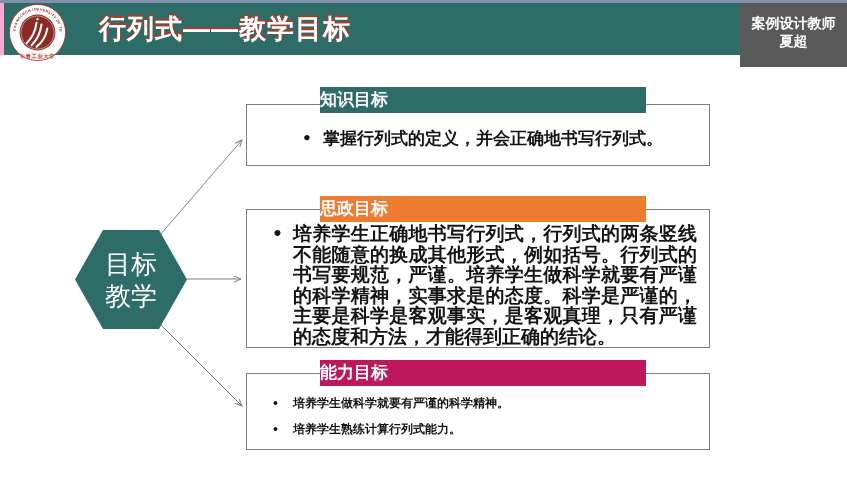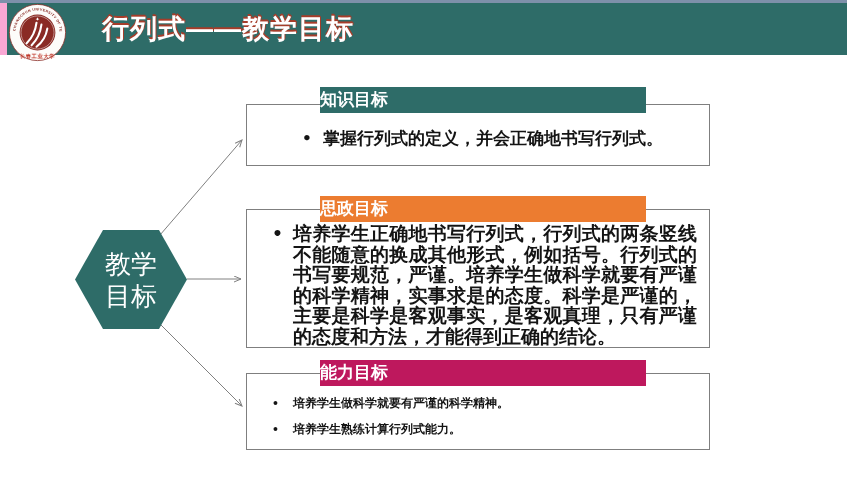--- a/index.html
+++ b/index.html
@@ -1,20 +1,20 @@
 <!DOCTYPE html>
 <html><head>
 <meta charset="utf-8">
 <style>
   html,body{margin:0;padding:0;background:#fff;}
   .slide{position:relative;width:847px;height:480px;background:#ffffff;overflow:hidden;
          font-family:"Liberation Sans",sans-serif;}
   .top-strip{position:absolute;left:0;top:0;width:847px;height:3px;background:#7E90AA;}
   .header{position:absolute;left:0;top:3px;width:847px;height:52px;background:#2E6C68;
-          border-left:7px solid #f9a8d4;box-sizing:border-box;}
+          border-left:4px solid #f9a8d4;box-sizing:border-box;}
   .title{position:absolute;left:95px;top:0;height:52px;line-height:52px;
          font-size:27px;font-weight:700;color:#ffffff;letter-spacing:1px;
          text-shadow:0 -2px 0 #A63D2A, 1px -1px 0 #A63D2A;}
   .logo{position:absolute;left:8px;top:3px;width:59px;height:59px;}
   .badge{position:absolute;left:740px;top:3px;width:107px;height:64px;background:#595959;
          color:#ffffff;text-align:center;box-sizing:border-box;padding-top:11px;}
   .badge .b1{font-size:14px;font-weight:700;line-height:18px;}
   .badge .b2{font-size:14px;font-weight:700;line-height:19px;}
   .hexagon{position:absolute;left:75px;top:230px;width:112px;height:99px;background:#2E6C68;
            clip-path:polygon(25% 0,75% 0,100% 50%,75% 100%,25% 100%,0 50%);
@@ -59,36 +59,40 @@
     </text>
     <circle cx="30" cy="30" r="18.2" fill="#8a2b25"></circle>
     <circle cx="30" cy="30" r="16.8" fill="none" stroke="#fdfcfa" stroke-width="0.5"></circle>
     <text x="30" y="18" font-size="5.5" fill="#ffffff" text-anchor="middle">✦</text>
     <path d="M19,41 C25,35 28,28 29,20" stroke="#ffffff" stroke-width="2.1" fill="none" stroke-linecap="round"></path>
     <path d="M24,43 C30,37 33,30 34,22" stroke="#ffffff" stroke-width="2.1" fill="none" stroke-linecap="round"></path>
     <path d="M29,44.5 C36,39 39,32 40,26" stroke="#ffffff" stroke-width="2.1" fill="none" stroke-linecap="round"></path>
     <text x="30" y="55.5" font-size="5.4" fill="#c0392b" text-anchor="middle" font-weight="700" letter-spacing="0.6">长春工业大学</text>
   </svg>
 
+  <div class="badge">
+    <div class="b1">案例设计教师</div>
+    <div class="b2">夏超</div>
+  </div>
 
   <svg class="connectors" viewBox="0 0 847 480">
     <defs>
       <marker id="arw" markerWidth="9" markerHeight="8" refX="7.5" refY="3.5" orient="auto">
         <path d="M0.5,0.5 L7.5,3.5 L0.5,6.5" fill="none" stroke="#808080" stroke-width="1"></path>
       </marker>
     </defs>
     <line x1="160" y1="235" x2="242" y2="140" stroke="#808080" stroke-width="1" marker-end="url(#arw)"></line>
     <line x1="187" y1="279" x2="241" y2="279" stroke="#808080" stroke-width="1" marker-end="url(#arw)"></line>
     <line x1="160" y1="324" x2="242" y2="406" stroke="#808080" stroke-width="1" marker-end="url(#arw)"></line>
   </svg>
 
   <div class="hexagon">
     <div>
+      <div>目标</div>
       <div>教学</div>
-      <div>目标</div>
     </div>
   </div>
 
   <div class="obj-bar bar1" style="background-color: rgb(46, 108, 104);">知识目标</div>
   <div class="obj-box box1">
     <ul class="bullets">
       <li>掌握行列式的定义，并会正确地书写行列式。</li>
     </ul>
   </div>
 

